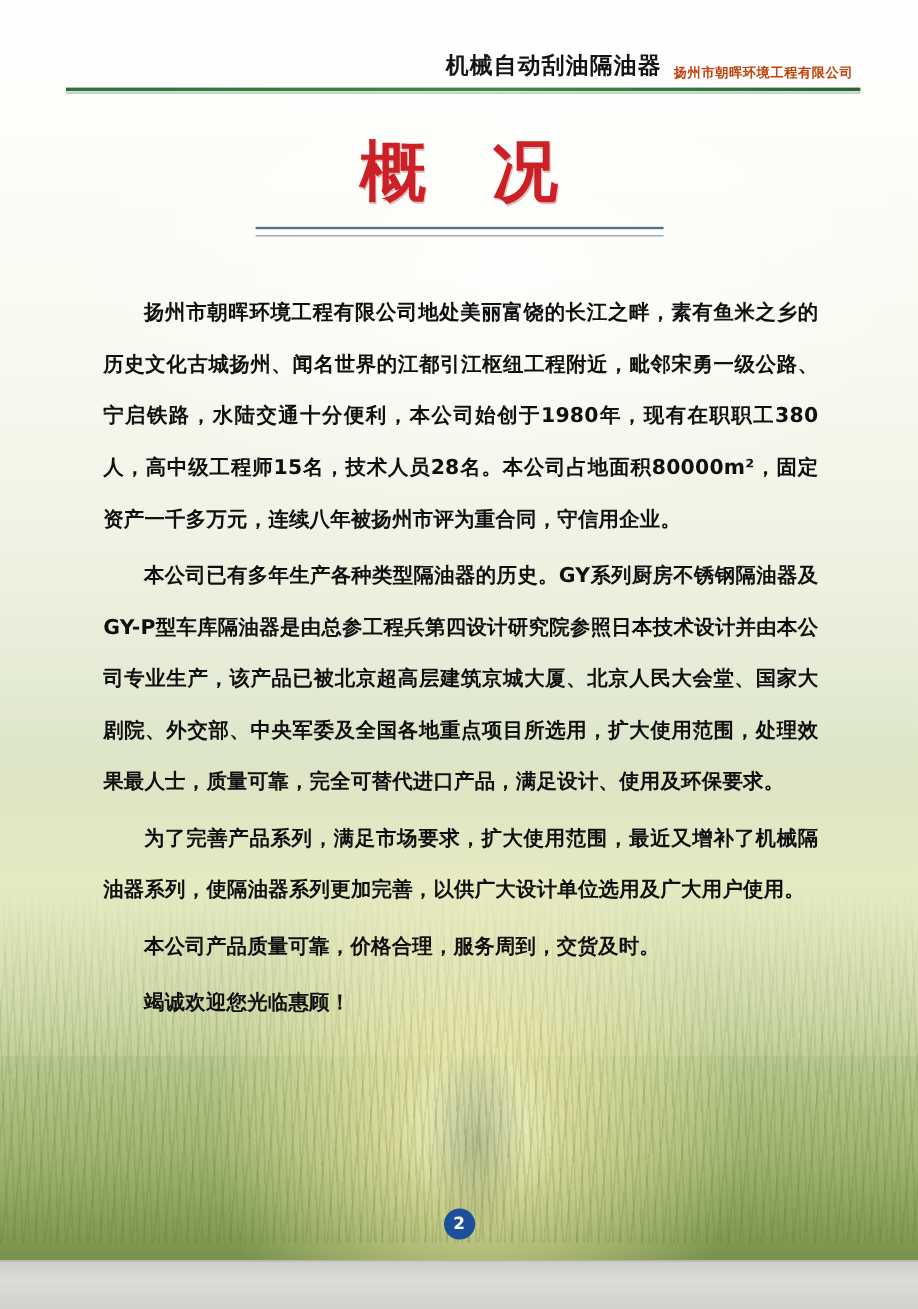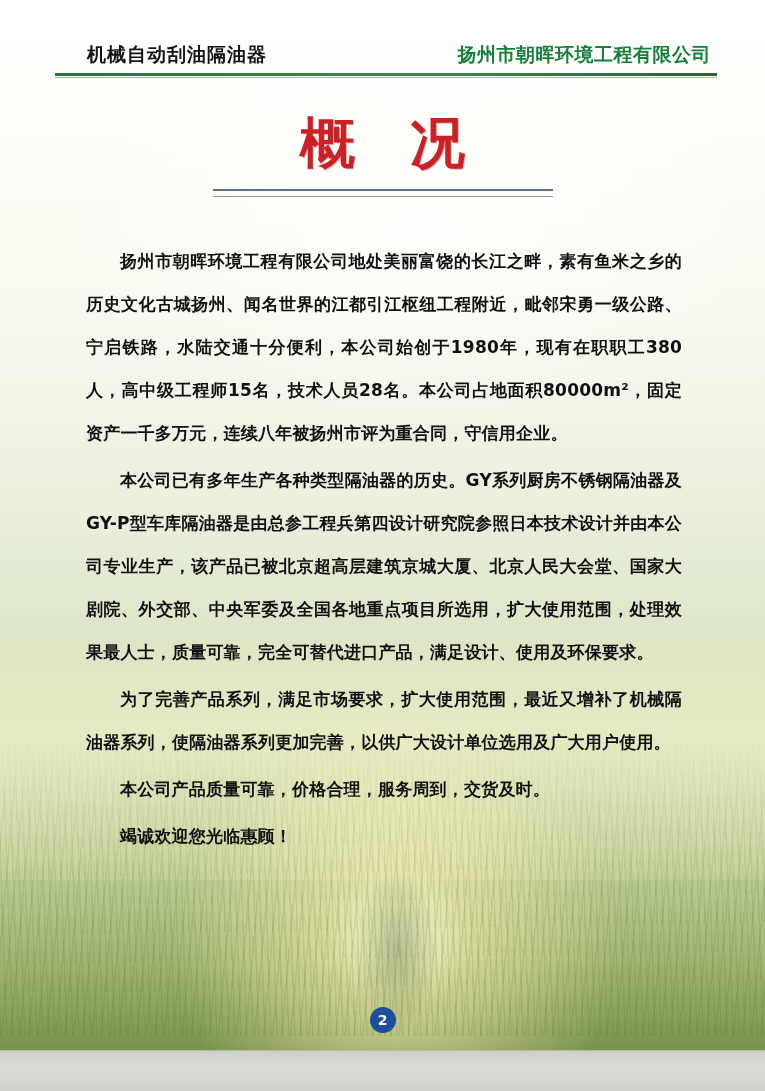--- a/index.html
+++ b/index.html
@@ -96,35 +96,36 @@
   .header {
     position: absolute;
     left: 55px;
     right: 48px;
     top: 42px;
     height: 42px;
   }
   .header-row {
     display: flex;
     align-items: flex-end;
-    justify-content: space-between;
+    justify-content: flex-end;
     padding: 0 6px 3px 32px;
+    gap: 10px;
   }
   .header-left {
     font-family: "DejaVu Sans", "Liberation Sans", sans-serif;
     font-size: 19px;
     font-weight: bold;
     color: #141414;
     letter-spacing: 1px;
   }
   .header-right {
     font-family: "DejaVu Sans", "Liberation Sans", sans-serif;
-    font-size: 19px;
-    font-weight: bold;
-    color: #15803d;
+    font-size: 11px;
+    font-weight: bold;
+    color: #c2410c;
     letter-spacing: 0.5px;
   }
   .header-rule {
     margin-top: 2px;
     height: 3px;
     background: linear-gradient(to right, #2f6f3c 0%, #3c8a48 55%, #2c6336 100%);
   }
   .header-rule-thin {
     margin-top: 1px;
     height: 1px;

